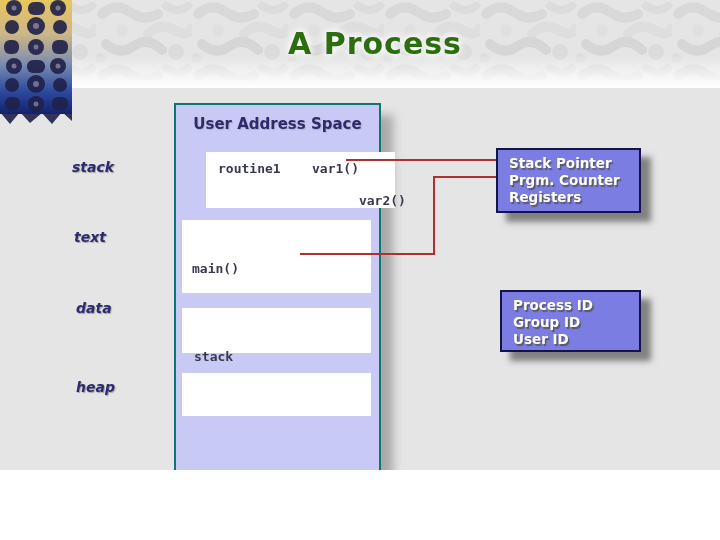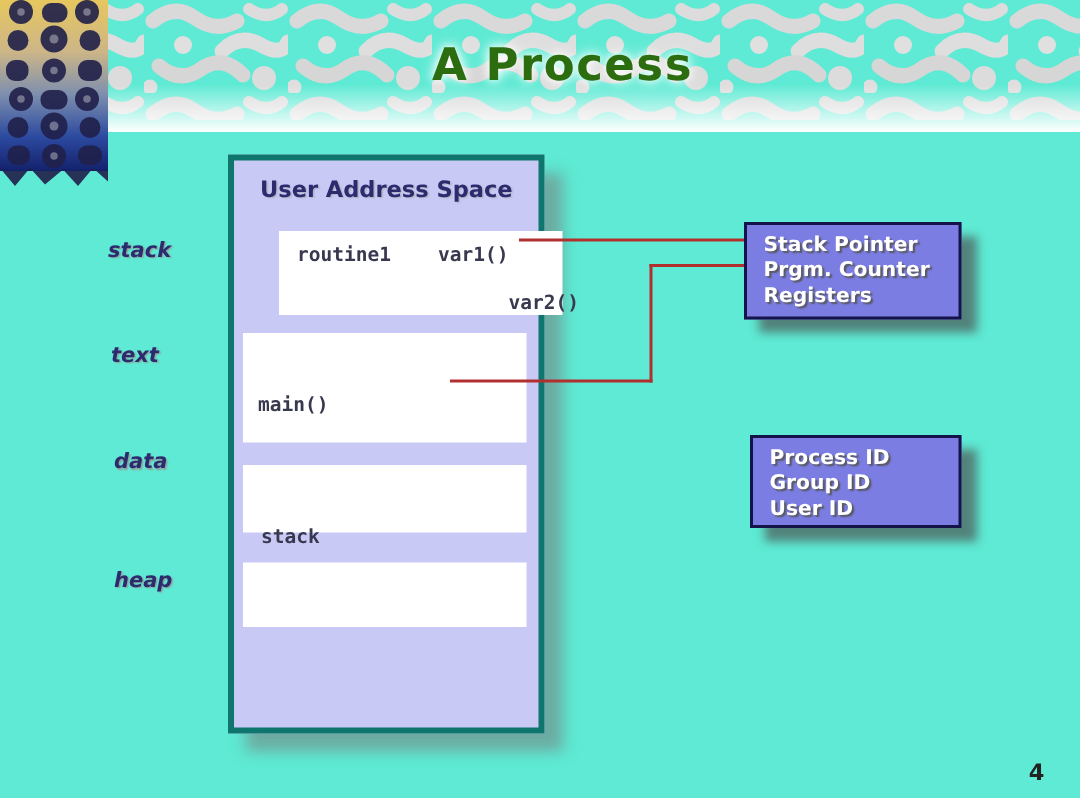--- a/index.html
+++ b/index.html
@@ -1,30 +1,30 @@
 <!DOCTYPE html>
 <html><head>
 <meta charset="utf-8">
 <style>
   html,body { margin:0; padding:0; background:#fff; }
   .slide {
-    position:relative; width:720px; height:532px; background:#5eead4;
+    position:relative; width:720px; height:470px; background:#e5e5e5;
     overflow:hidden; font-family:"DejaVu Sans","Liberation Sans",sans-serif;
   }
   .header-pattern { position:absolute; left:0; top:0; }
   .corner-ornament { position:absolute; left:0; top:0; }
   .slide-title {
     position:absolute; left:150px; top:26px; width:450px; text-align:center;
     font-size:30px; font-weight:bold; color:#2c6d10; letter-spacing:1px;
     text-shadow:0 0 6px #ffffff, 0 0 10px #ffffff;
   }
   
   .main-box {
-    position:absolute; left:152px; top:103px; width:203px; height:378px;
-    background:#c8caf5; border:4px solid #0f766e;
+    position:absolute; left:174px; top:103px; width:203px; height:378px;
+    background:#c8caf5; border:2px solid #0f766e;
     box-shadow:12px 12px 9px rgba(120,120,120,0.55);
   }
   .mb-title {
     position:absolute; top:10px; left:0; width:100%; text-align:center;
     font-size:15px; font-weight:bold; color:#2b2b6e;
     text-shadow:1px 1px 1px rgba(160,160,160,0.6);
   }
   .wbox { position:absolute; left:6px; width:189px; background:#ffffff; }
   .wbox-stack { top:47px;  height:56px;margin-left:24px; }
   .wbox-text  { top:115px; height:73px; }

